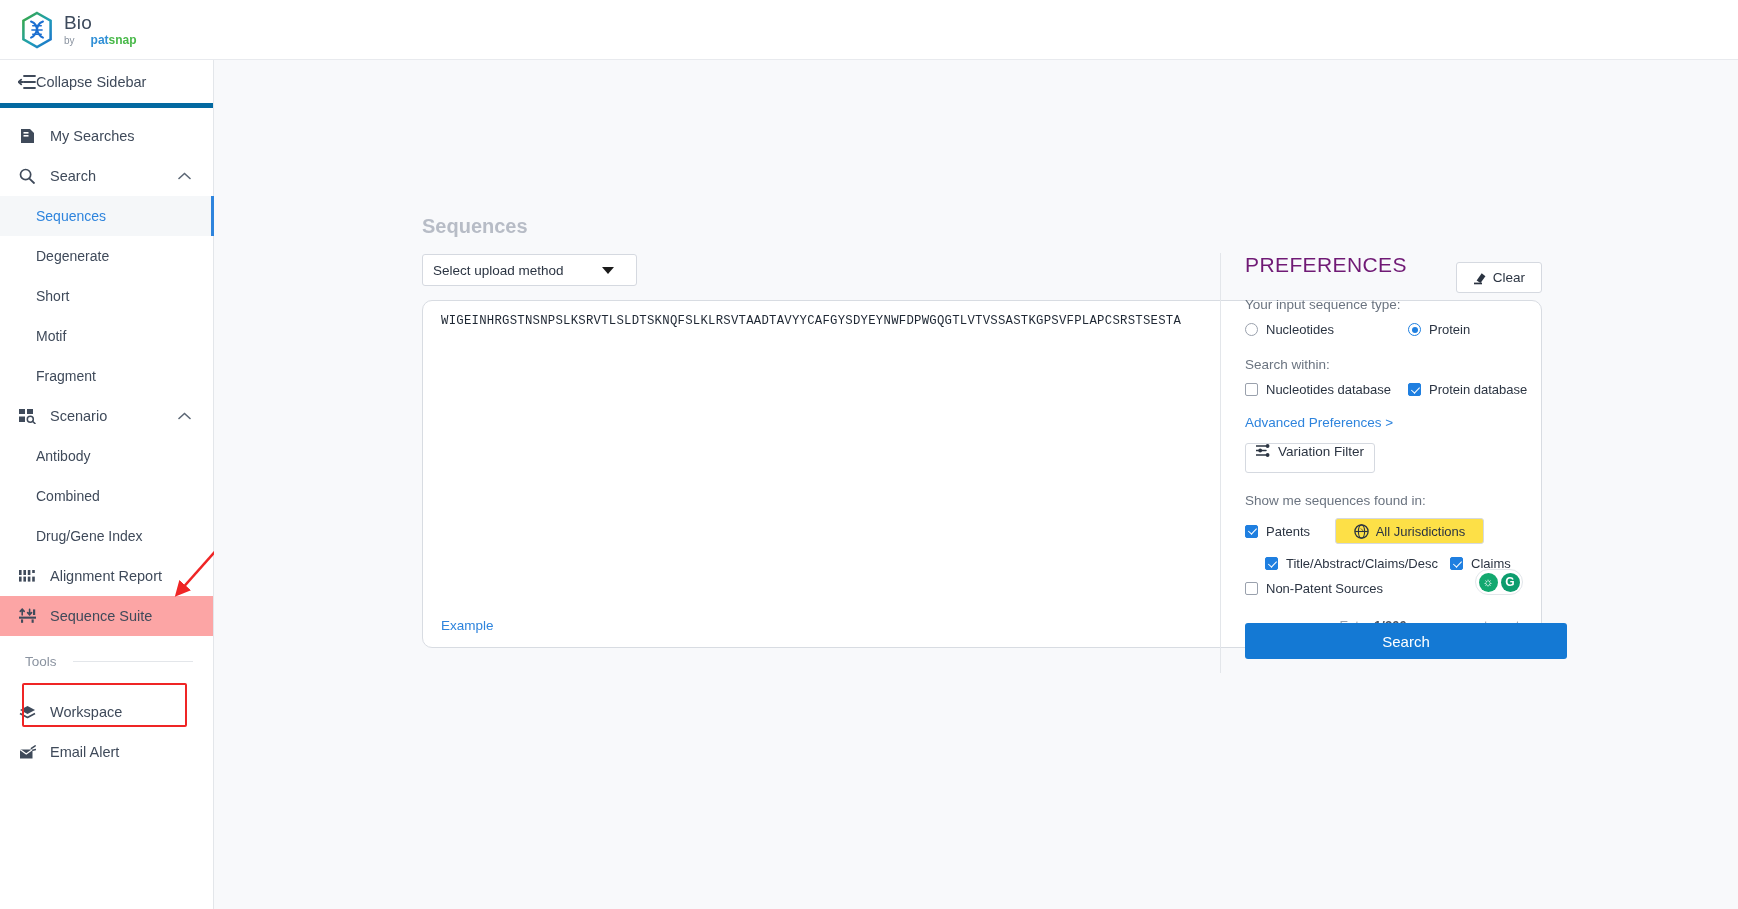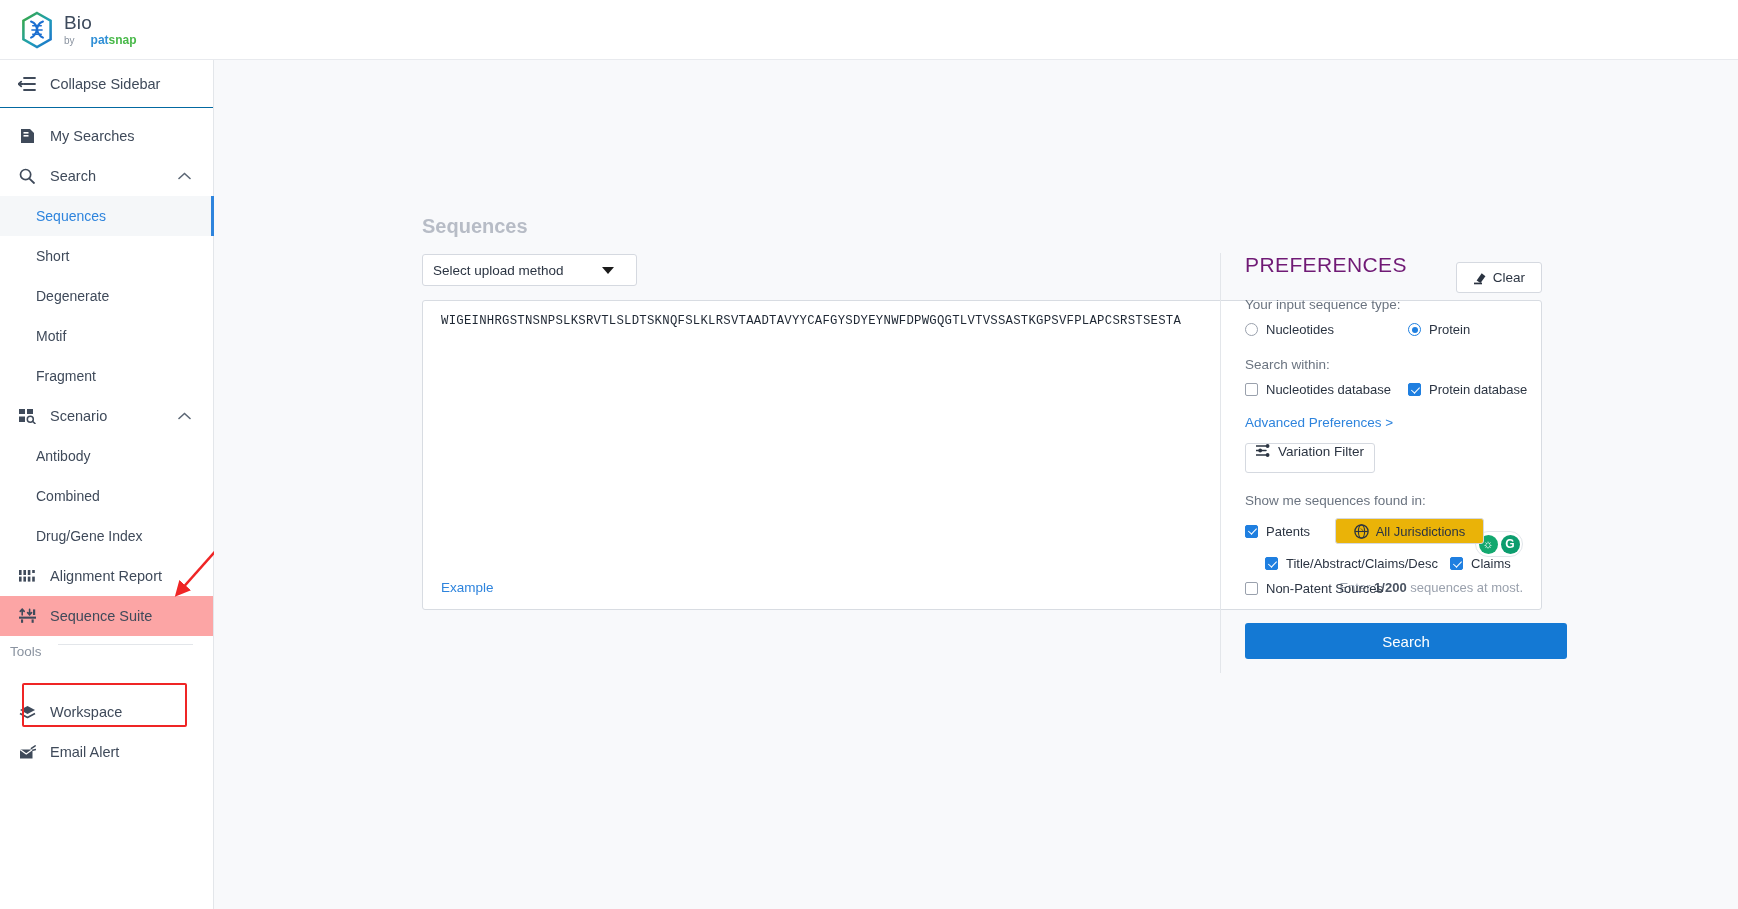--- a/index.html
+++ b/index.html
@@ -27,22 +27,22 @@
   .brand-pat { font-weight:700; font-size:12px; }
   .pat-a { color:#2f8fd6; }
   .pat-b { color:#49b94a; }
 
   
   .sidebar {
     position:absolute; left:0; top:60px; width:214px; height:849px;
     background:#ffffff; border-right:1px solid #e3e6ea;
   }
   .collapse-row {
-    height:48px; display:flex; align-items:center; gap:14px; padding-left:18px;
-    border-bottom:1px solid #0369a1; cursor:pointer;
+    height:48px; display:flex; align-items:center; gap:0; padding-left:18px;
+    border-bottom:5px solid #0369a1; cursor:pointer;
   }
   .collapse-label { font-size:14.5px; color:#3f4a5a; }
   .nav { padding-top:8px; }
   .nav-item {
     height:40px; display:flex; align-items:center; gap:14px;
     padding-left:18px; font-size:14.5px; color:#3f4a5a; cursor:pointer;
     position:relative;
   }
   .nav-item .ico { width:18px; display:flex; align-items:center; justify-content:center; }
   .nav-sub {
@@ -53,21 +53,21 @@
   .nav-sub.active::after {
     content:""; position:absolute; right:-1px; top:0; bottom:0; width:3px; background:#2e84dd;
   }
   .chev { margin-left:auto; margin-right:22px; color:#5c6775; font-size:11px; }
   .nav-item.selected { background:#fca5a5; }
   .highlight-box {
     position:absolute; left:22px; top:623px; width:165px; height:44px;
     border:2px solid #ef2525; border-radius:2px; pointer-events:none;
   }
   .tools-head {
-    display:flex; align-items:flex-start; gap:16px; padding-left:10px; padding-right:20px;
+    display:flex; align-items:center; gap:16px; padding-left:25px; padding-right:20px;
     height:34px; margin-top:8px;
   }
   .tools-label { font-size:13.5px; color:#8a93a0; }
   .tools-line { flex:1; height:1px; background:#e3e6ea; }
 
   
   .arrow-svg { position:absolute; left:160px; top:495px; width:110px; height:110px; pointer-events:none; }
 
   
   .main {
@@ -93,22 +93,22 @@
     position:absolute; right:22px; width:0; height:0;
     border-left:6px solid transparent; border-right:6px solid transparent;
     border-top:7px solid #1b1b1b;
   }
   .clear-btn {
     width:86px; height:31px; border:1px solid #d5d9e0; border-radius:3px;
     background:#ffffff; display:flex; align-items:center; justify-content:center; gap:5px;
     font-size:13.5px; color:#2b3442; cursor:pointer;margin-top:15px;
   }
   .textarea-wrap {
-    margin-top:13px; width:1120px; height:310px; background:#ffffff;
-    border:1px solid #d8dce2; border-radius:3px; position:relative;padding-left:22px;
+    margin-top:13px; width:1120px; height:348px; background:#ffffff;
+    border:1px solid #d8dce2; border-radius:10px; position:relative;padding-left:22px;
   }
   .seq-text {
     position:absolute; left:18px; top:13px; right:18px;
     font-family:"Liberation Mono", monospace; font-size:12.3px;
     color:#1e2733; letter-spacing:.25px; white-space:nowrap; overflow:hidden;
   }
   .ta-footer {
     position:absolute; left:0; right:0; bottom:0; height:44px;
     display:flex; align-items:center; justify-content:space-between;
     padding:0 18px;
@@ -158,21 +158,21 @@
     content:""; position:absolute; left:3.6px; top:.8px; width:3.6px; height:7px;
     border:solid #fff; border-width:0 1.8px 1.8px 0; transform:rotate(43deg);
   }
   .adv-link { font-size:13.5px; color:#2e84dd; margin-top:18px; cursor:pointer; display:inline-block; }
   .var-btn {
     margin-top:12px; width:130px; height:30px; border:1px solid #d5d9e0; border-radius:3px;
     background:#ffffff; display:flex; align-items:flex-start; justify-content:center; gap:7px;
     font-size:13.5px; color:#2b3442; cursor:pointer;
   }
   .jur-btn {
-    width:149px; height:26px; border:1px solid #d5d9e0; border-radius:3px; background:#eab308;
+    width:149px; height:26px; border:1px solid #d5d9e0; border-radius:3px; background:#fde047;
     display:flex; align-items:center; justify-content:center; gap:7px;
     font-size:13px; color:#2b3442; cursor:pointer;
   }
   .sub-row { display:flex; align-items:center; margin-top:12px; padding-left:20px; }
   .search-btn {
     margin-top:27px; width:322px; height:36px; background:#1479d4; border:none; border-radius:3px;
     color:#ffffff; font-size:15px; cursor:pointer; font-family:"Liberation Sans", sans-serif;
   }
 </style>
 </head>
@@ -240,24 +240,24 @@
           <svg width="13" height="8" viewBox="0 0 13 8">
               <path d="M1 6.5 L6.5 1.5 L12 6.5" fill="none" stroke="#5c6775" stroke-width="1.6" stroke-linecap="round"></path>
             </svg>
         </span>
       </div>
 
       <div class="nav-sub active">
         <span>Sequences</span>
       </div>
       <div class="nav-sub">
+        <span>Degenerate</span>
+      </div>
+      <div class="nav-sub">
         <span>Short</span>
-      </div>
-      <div class="nav-sub">
-        <span>Degenerate</span>
       </div>
       <div class="nav-sub">
         <span>Motif</span>
       </div>
       <div class="nav-sub">
         <span>Fragment</span>
       </div>
 
       <div class="nav-item">
         <span class="ico">

